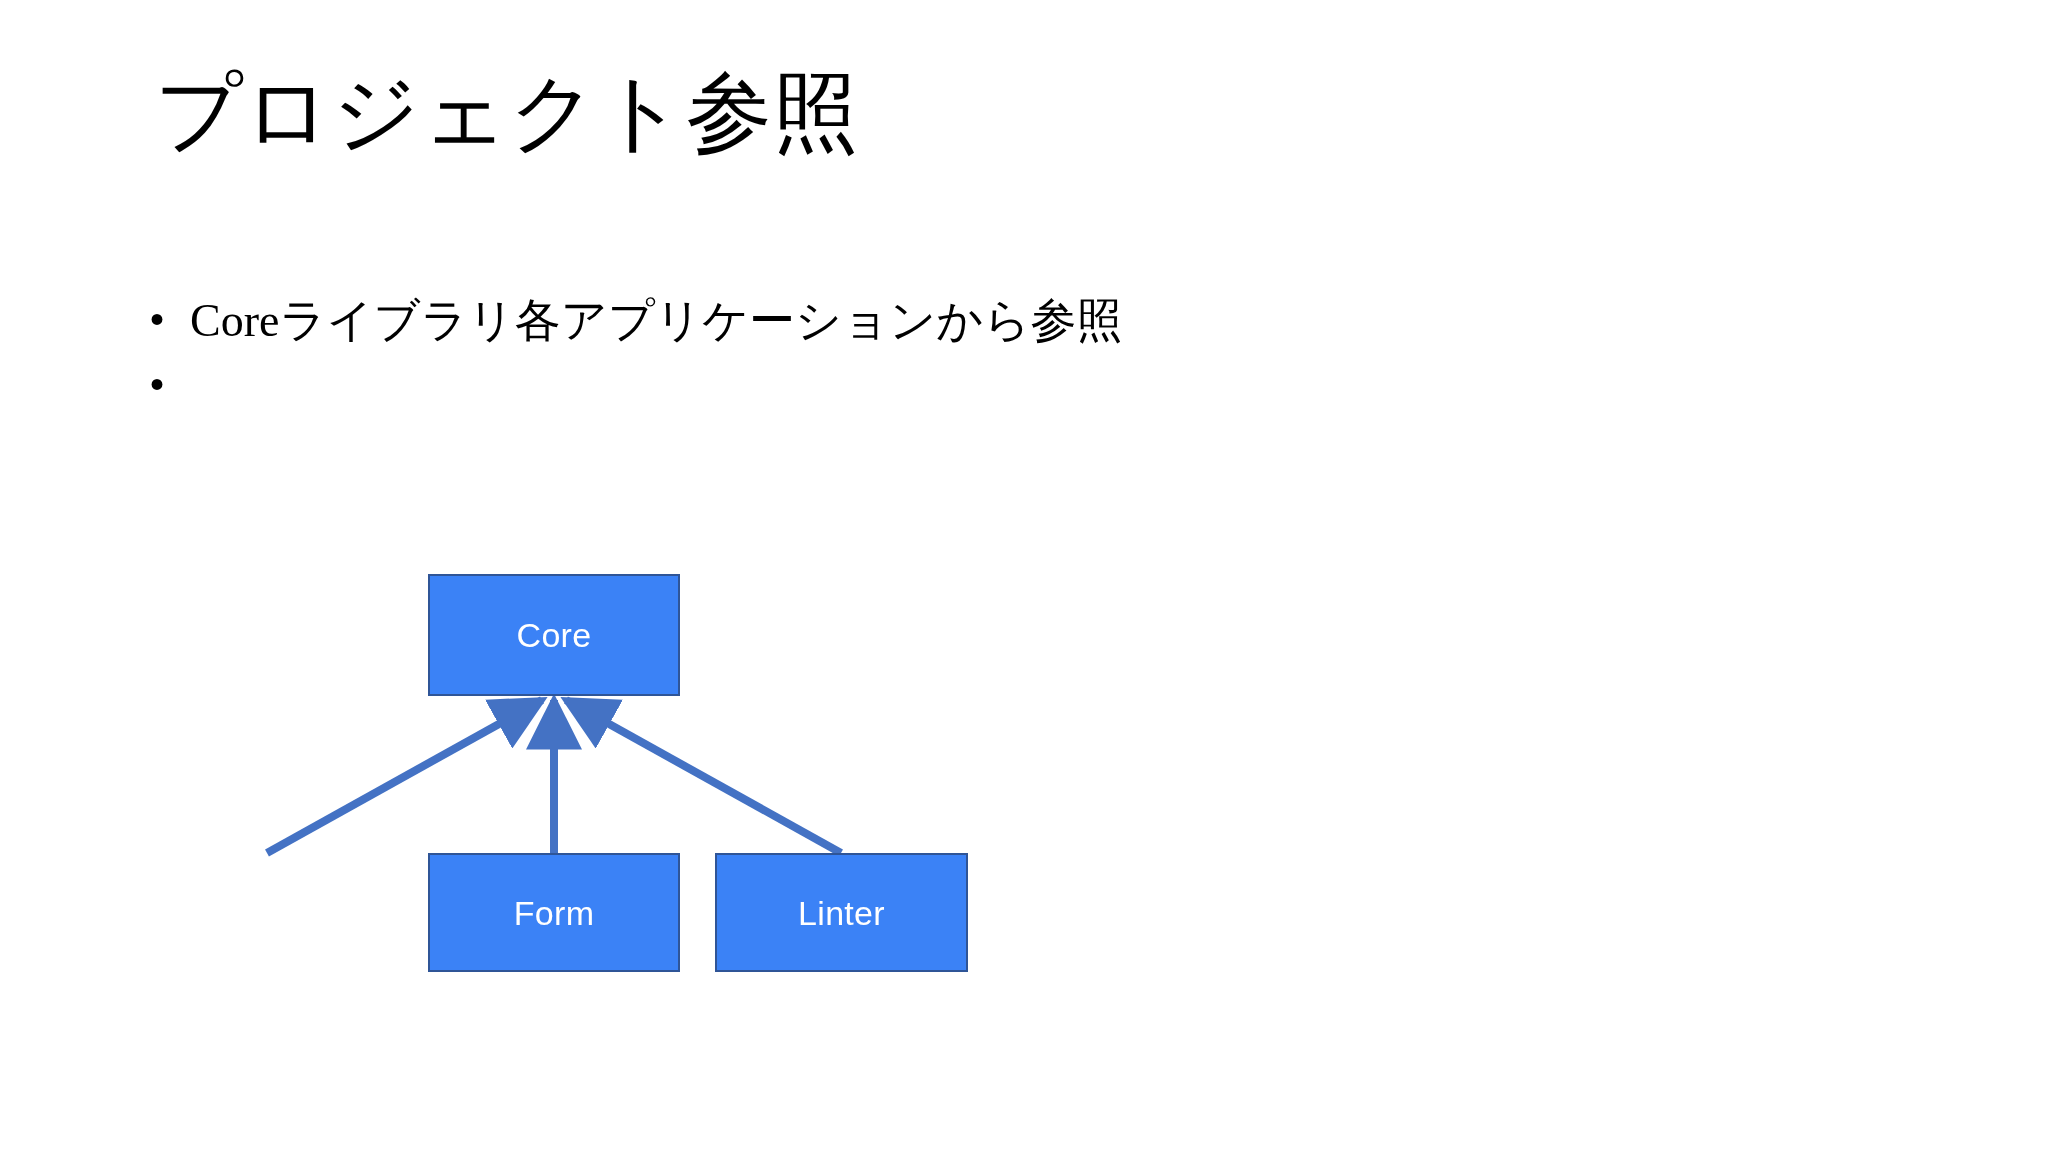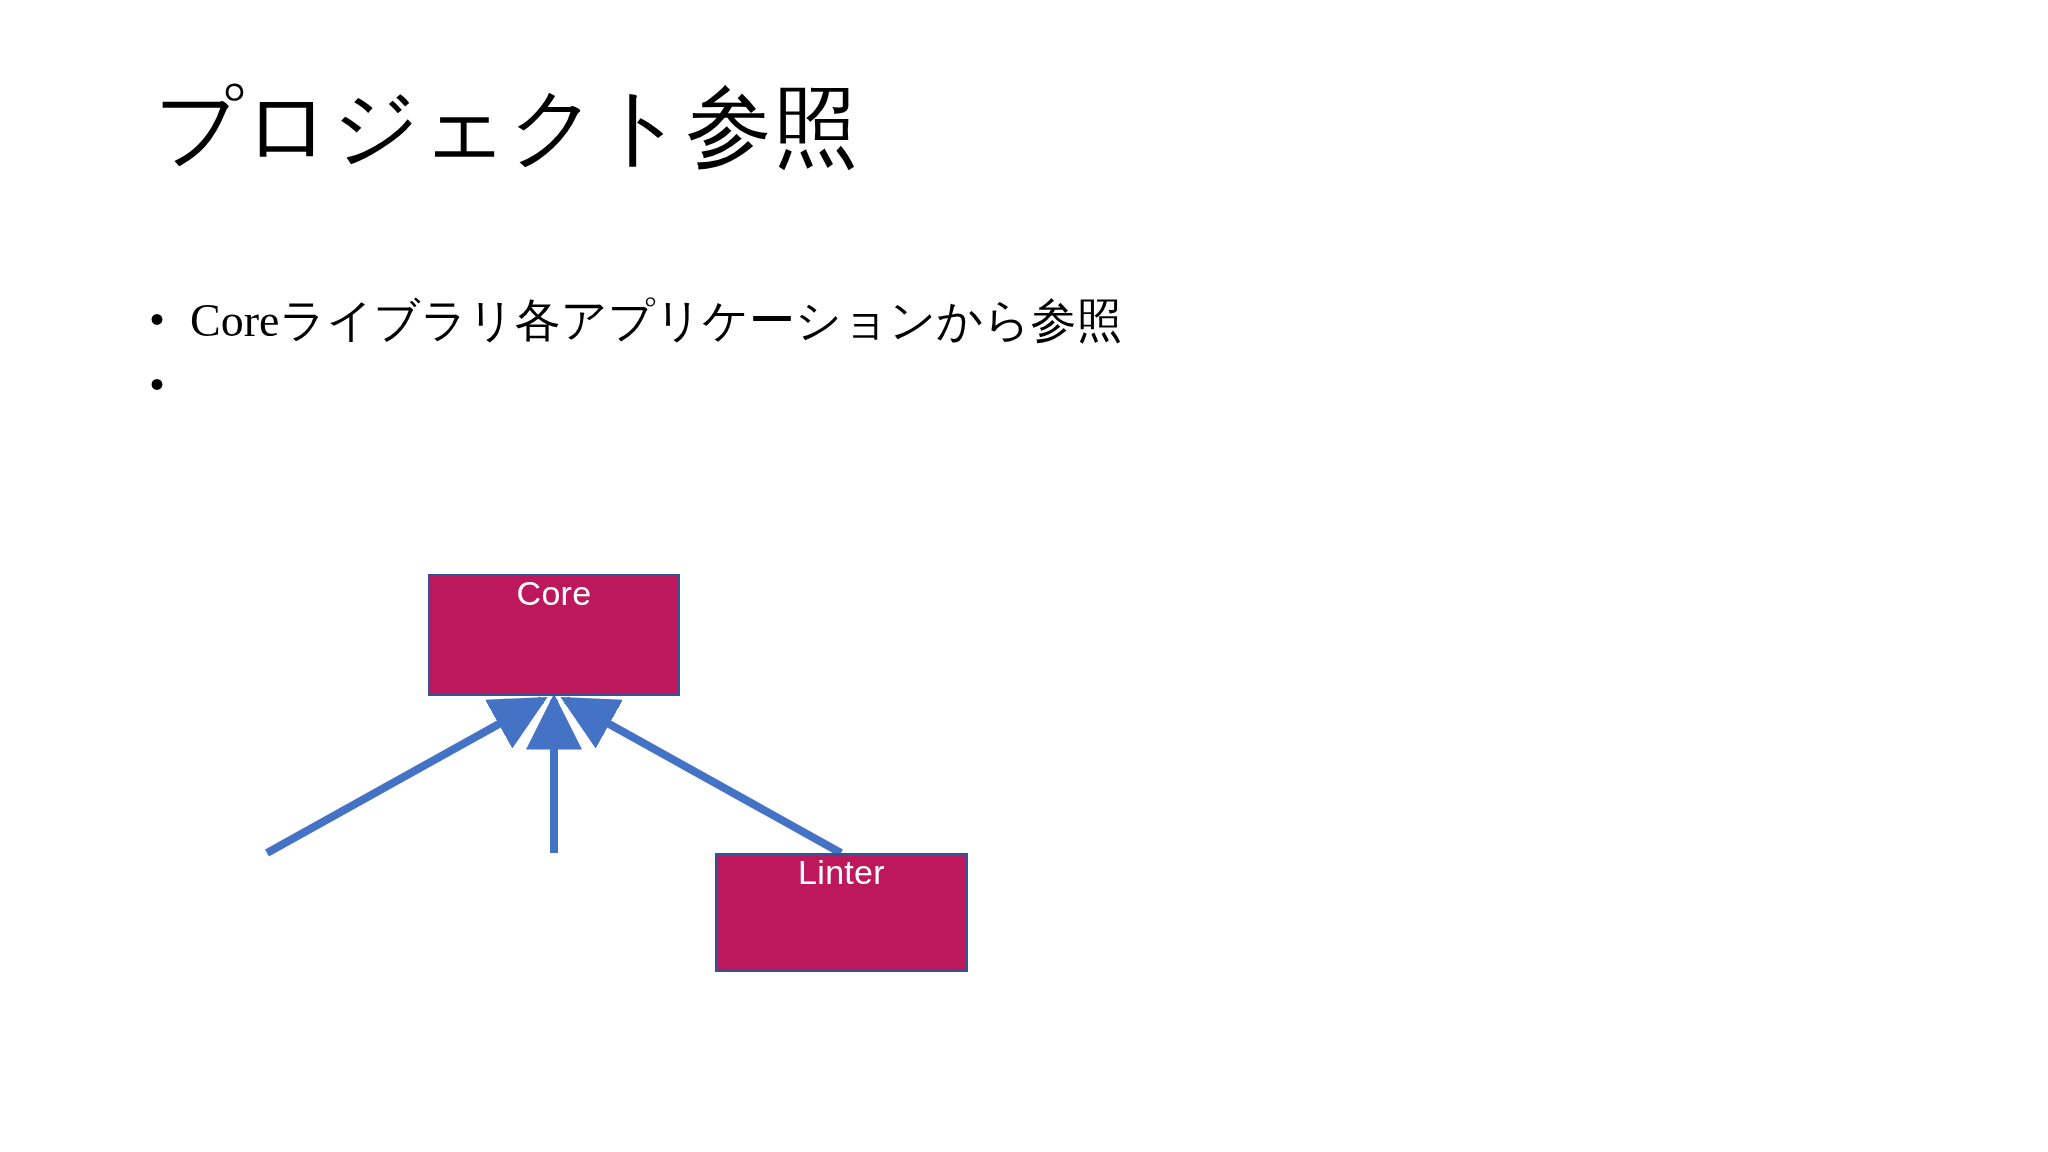--- a/index.html
+++ b/index.html
@@ -18,21 +18,21 @@
     position: relative;
     width: 2048px;
     height: 1152px;
     background: #ffffff;
   }
 
   
   .slide-title {
     position: absolute;
     left: 155px;
-    top: 78px;
+    top: 64px;
     font-size: 86px;
     line-height: 1.12;
     color: #000000;
     font-weight: 400;
     letter-spacing: 0.5px;
     white-space: nowrap;
   }
 
   
   .bullet-list {
@@ -73,24 +73,24 @@
   .diagram svg {
     position: absolute;
     left: 0;
     top: 0;
     width: 2048px;
     height: 1152px;
   }
   .node-box {
     position: absolute;
     box-sizing: border-box;
-    background: #be185d;
+    background: #3b82f6;
     border: 2px solid #2F5597;
     display: flex;
-    align-items: flex-start;
+    align-items: center;
     justify-content: center;
     pointer-events: auto;
   }
   .node-label {
     color: #ffffff;
     font-size: 34px;
     font-weight: 400;
     line-height: 1;
     letter-spacing: 0.3px;
   }
@@ -131,18 +131,21 @@
 
       <line x1="841" y1="853" x2="566" y2="700" stroke="#4472C4" stroke-width="8" marker-end="url(#arrowhead)"></line>
     </svg>
   </div>
 
   <div class="node-box" id="node-core">
     <span class="node-label">Core</span>
   </div>
 
 
+  <div class="node-box" id="node-form">
+    <span class="node-label">Form</span>
+  </div>
 
   <div class="node-box" id="node-linter">
     <span class="node-label">Linter</span>
   </div>
 
 </div>
 
 </body></html>

